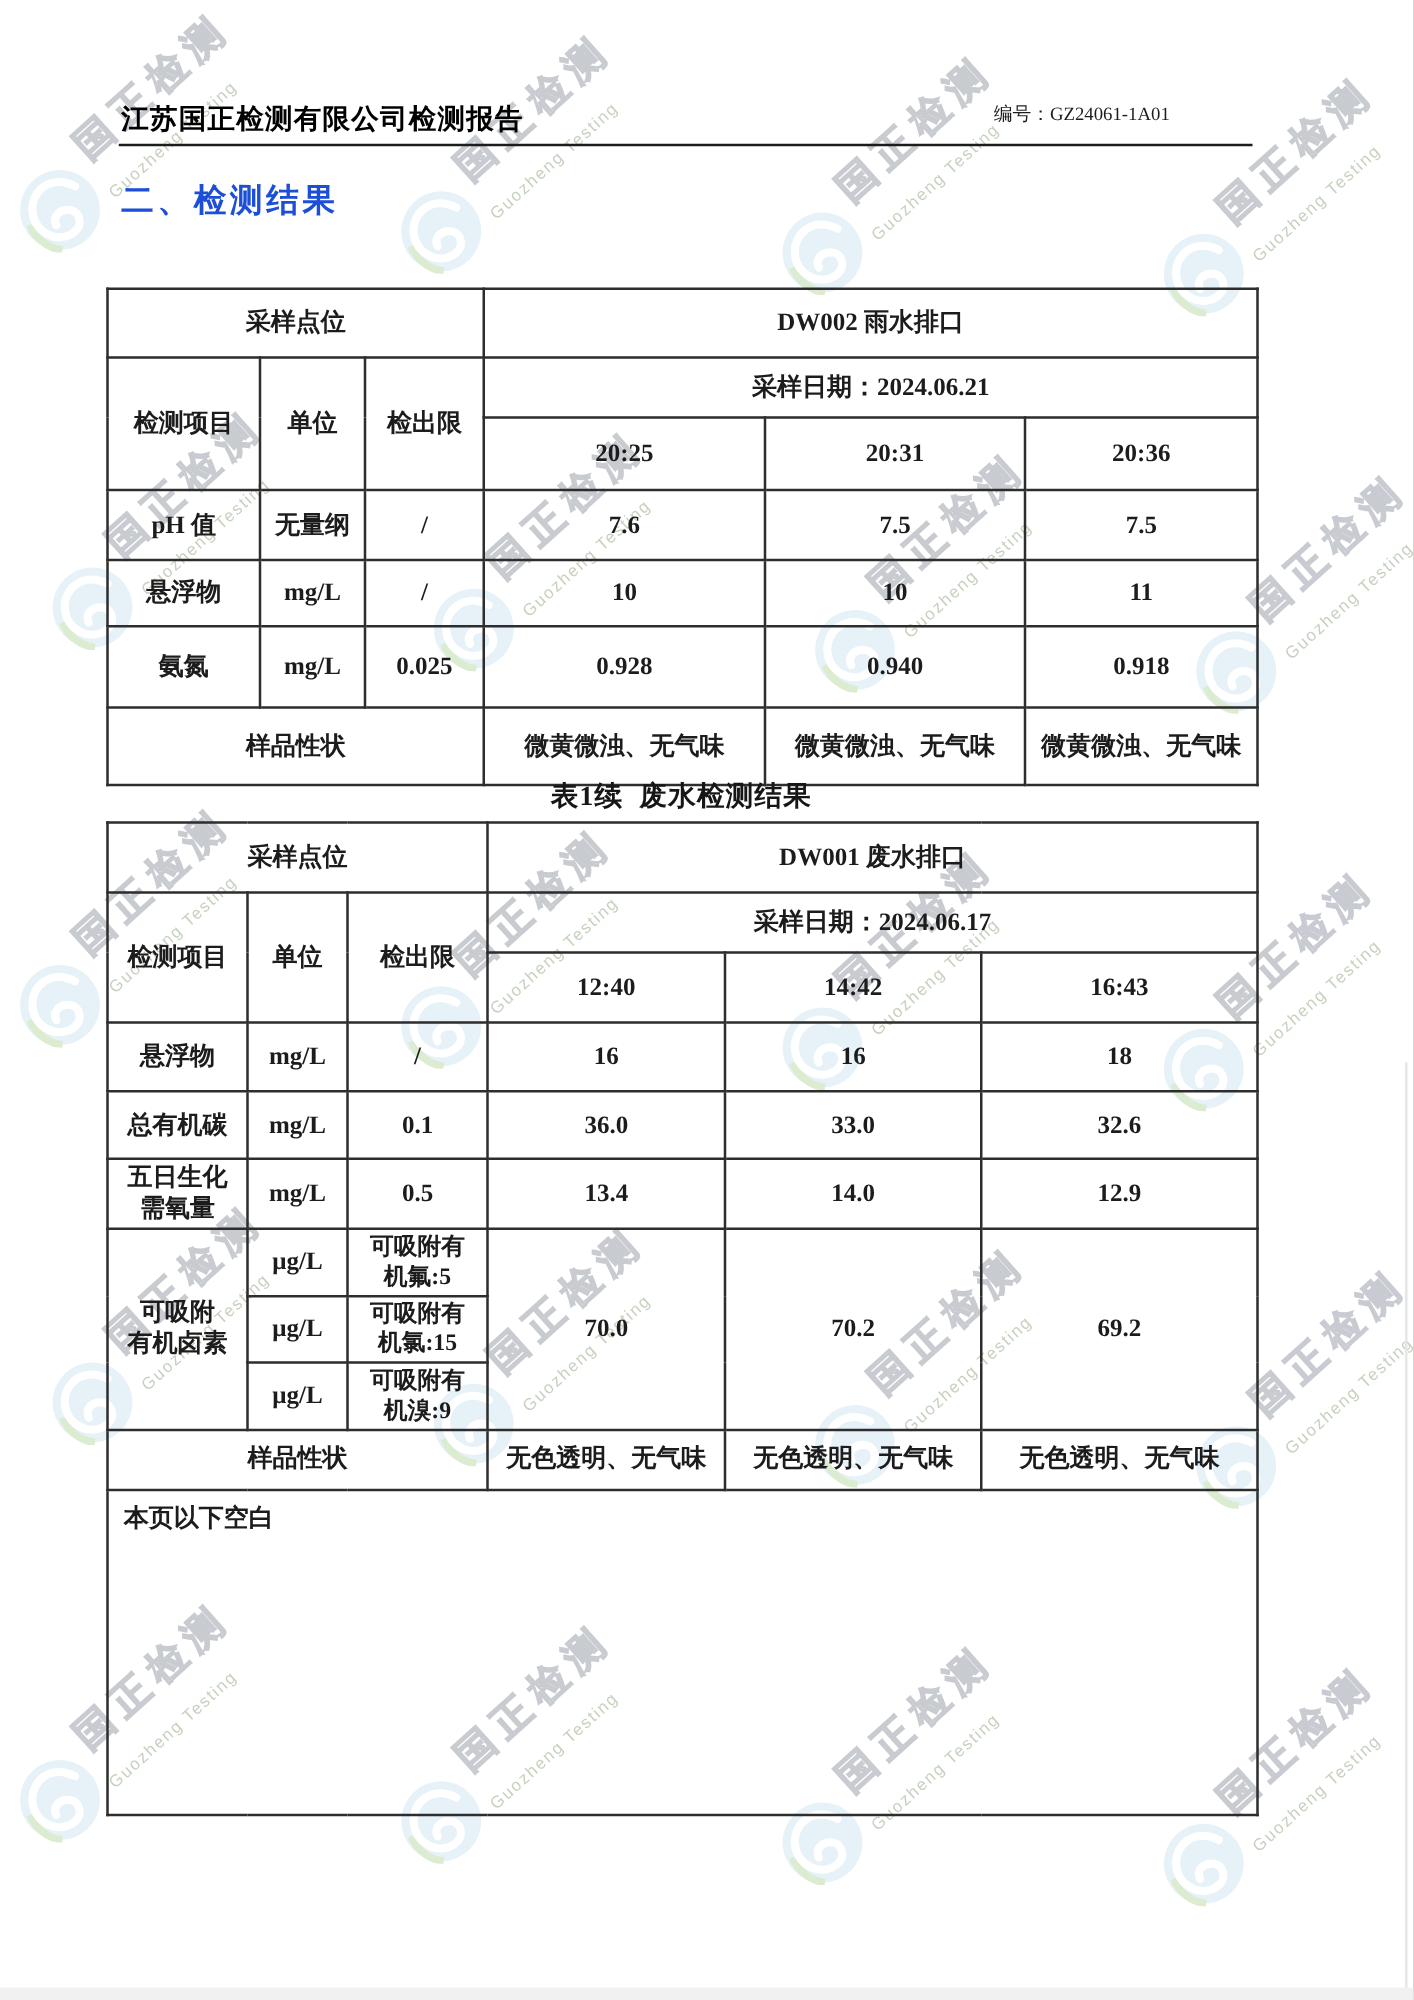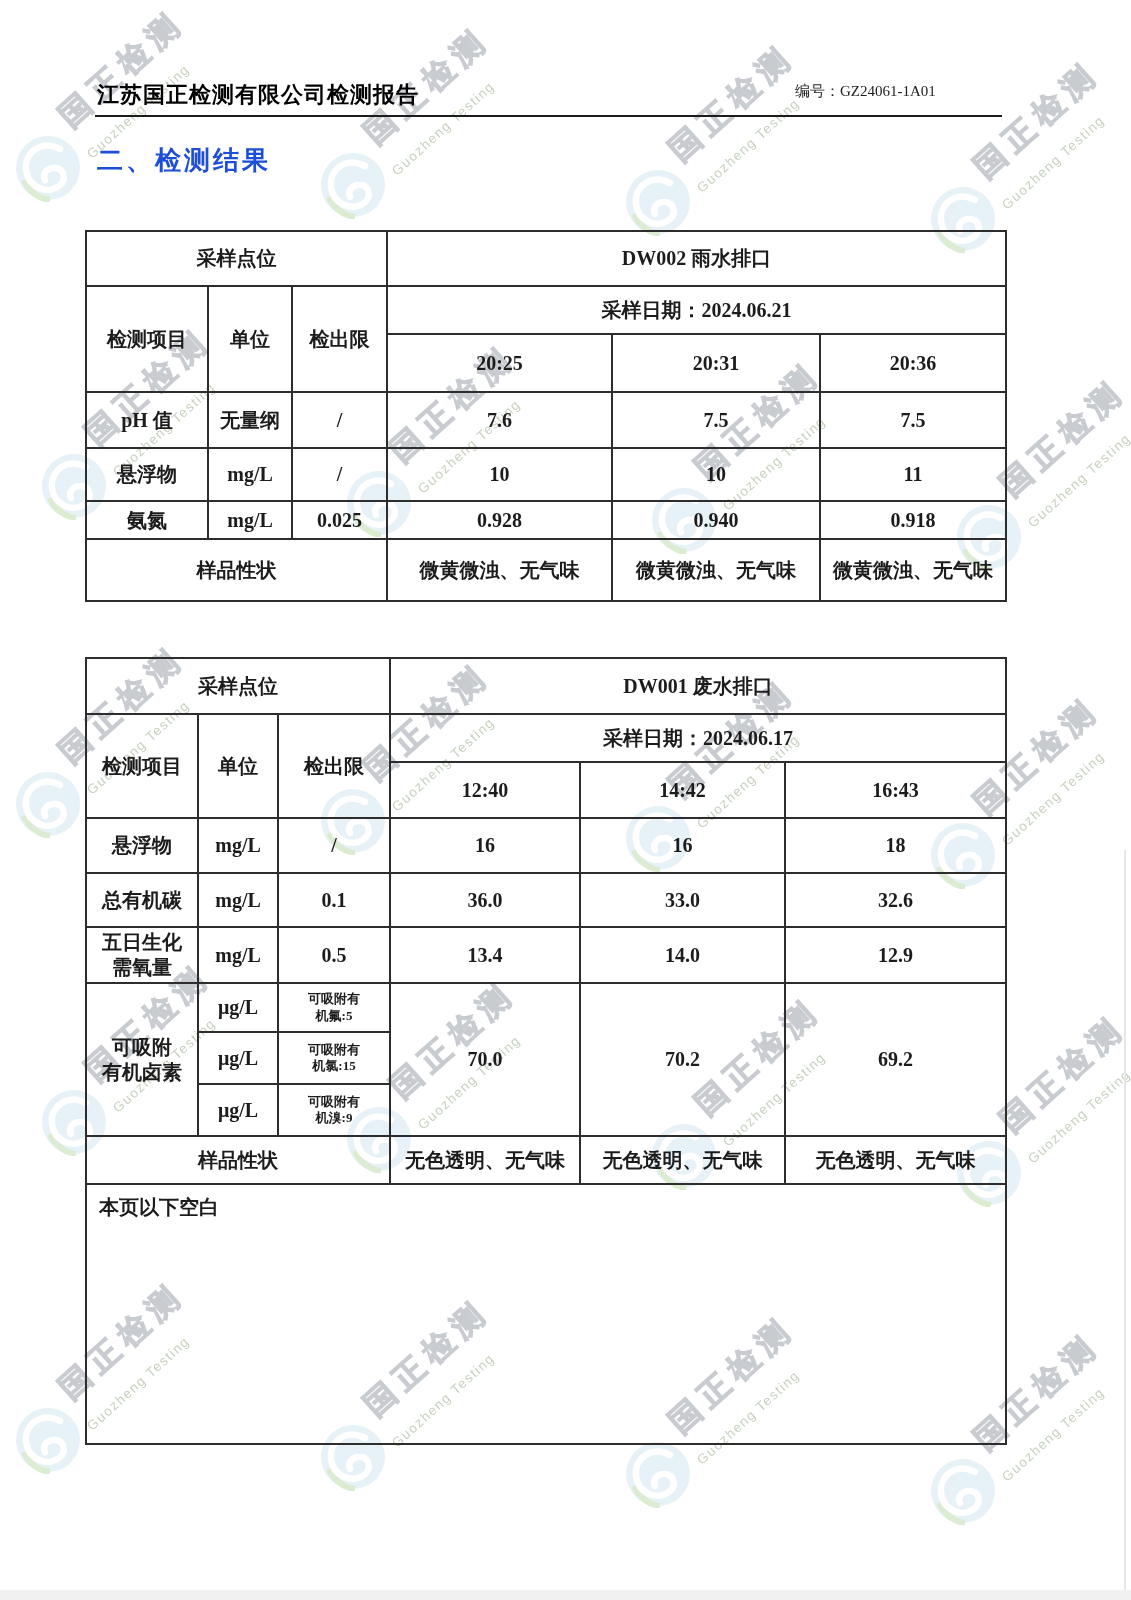--- a/index.html
+++ b/index.html
@@ -63,23 +63,23 @@
   }
   #t1 { top:230px; }
   #t2 { top:657px; }
   td {
     border:2px solid #2d2d2d;
     text-align:center; vertical-align:middle;
     font-size:20px; color:#1c1c1c;
     line-height:1.25; white-space:pre-line;
     padding:2px 4px; overflow:hidden;
   }
-  td.small { font-size:13px; }
+  td.small { font-size:19px; }
   tr.h55{height:55px} tr.h48{height:48px} tr.h58{height:58px} tr.h56{height:56px}
-  tr.h53{height:53px} tr.h51{height:38px} tr.h62{height:62px} tr.h54{height:54px}
+  tr.h53{height:53px} tr.h51{height:65px} tr.h62{height:62px} tr.h54{height:54px}
   tr.h49{height:49px} tr.h52{height:52px} tr.h260{height:260px}
   td.blank-cell {
     text-align:left; vertical-align:top; padding:10px 12px;
     font-size:20px;
   }
   .footer {
     position:absolute; left:0; top:1480px; width:100%;
     text-align:center; font-size:18px; letter-spacing:3px; color:#1c1c1c;
   }
   .scan-edge-r {
@@ -343,20 +343,21 @@
       </tr>
       <tr class="h62">
         <td colspan="3">样品性状</td>
         <td>微黄微浊、无气味</td>
         <td>微黄微浊、无气味</td>
         <td>微黄微浊、无气味</td>
       </tr>
     </tbody>
       </table>
 
+    <div class="tbl-title" id="t2-title">表1续  废水检测结果</div>
 
     <table id="t2">
       <colgroup>
         <col style="width:112px">
           <col style="width:80px">
           <col style="width:112px">
         <col style="width:190px">
           <col style="width:205px">
           <col style="width:221px">
       </colgroup>

